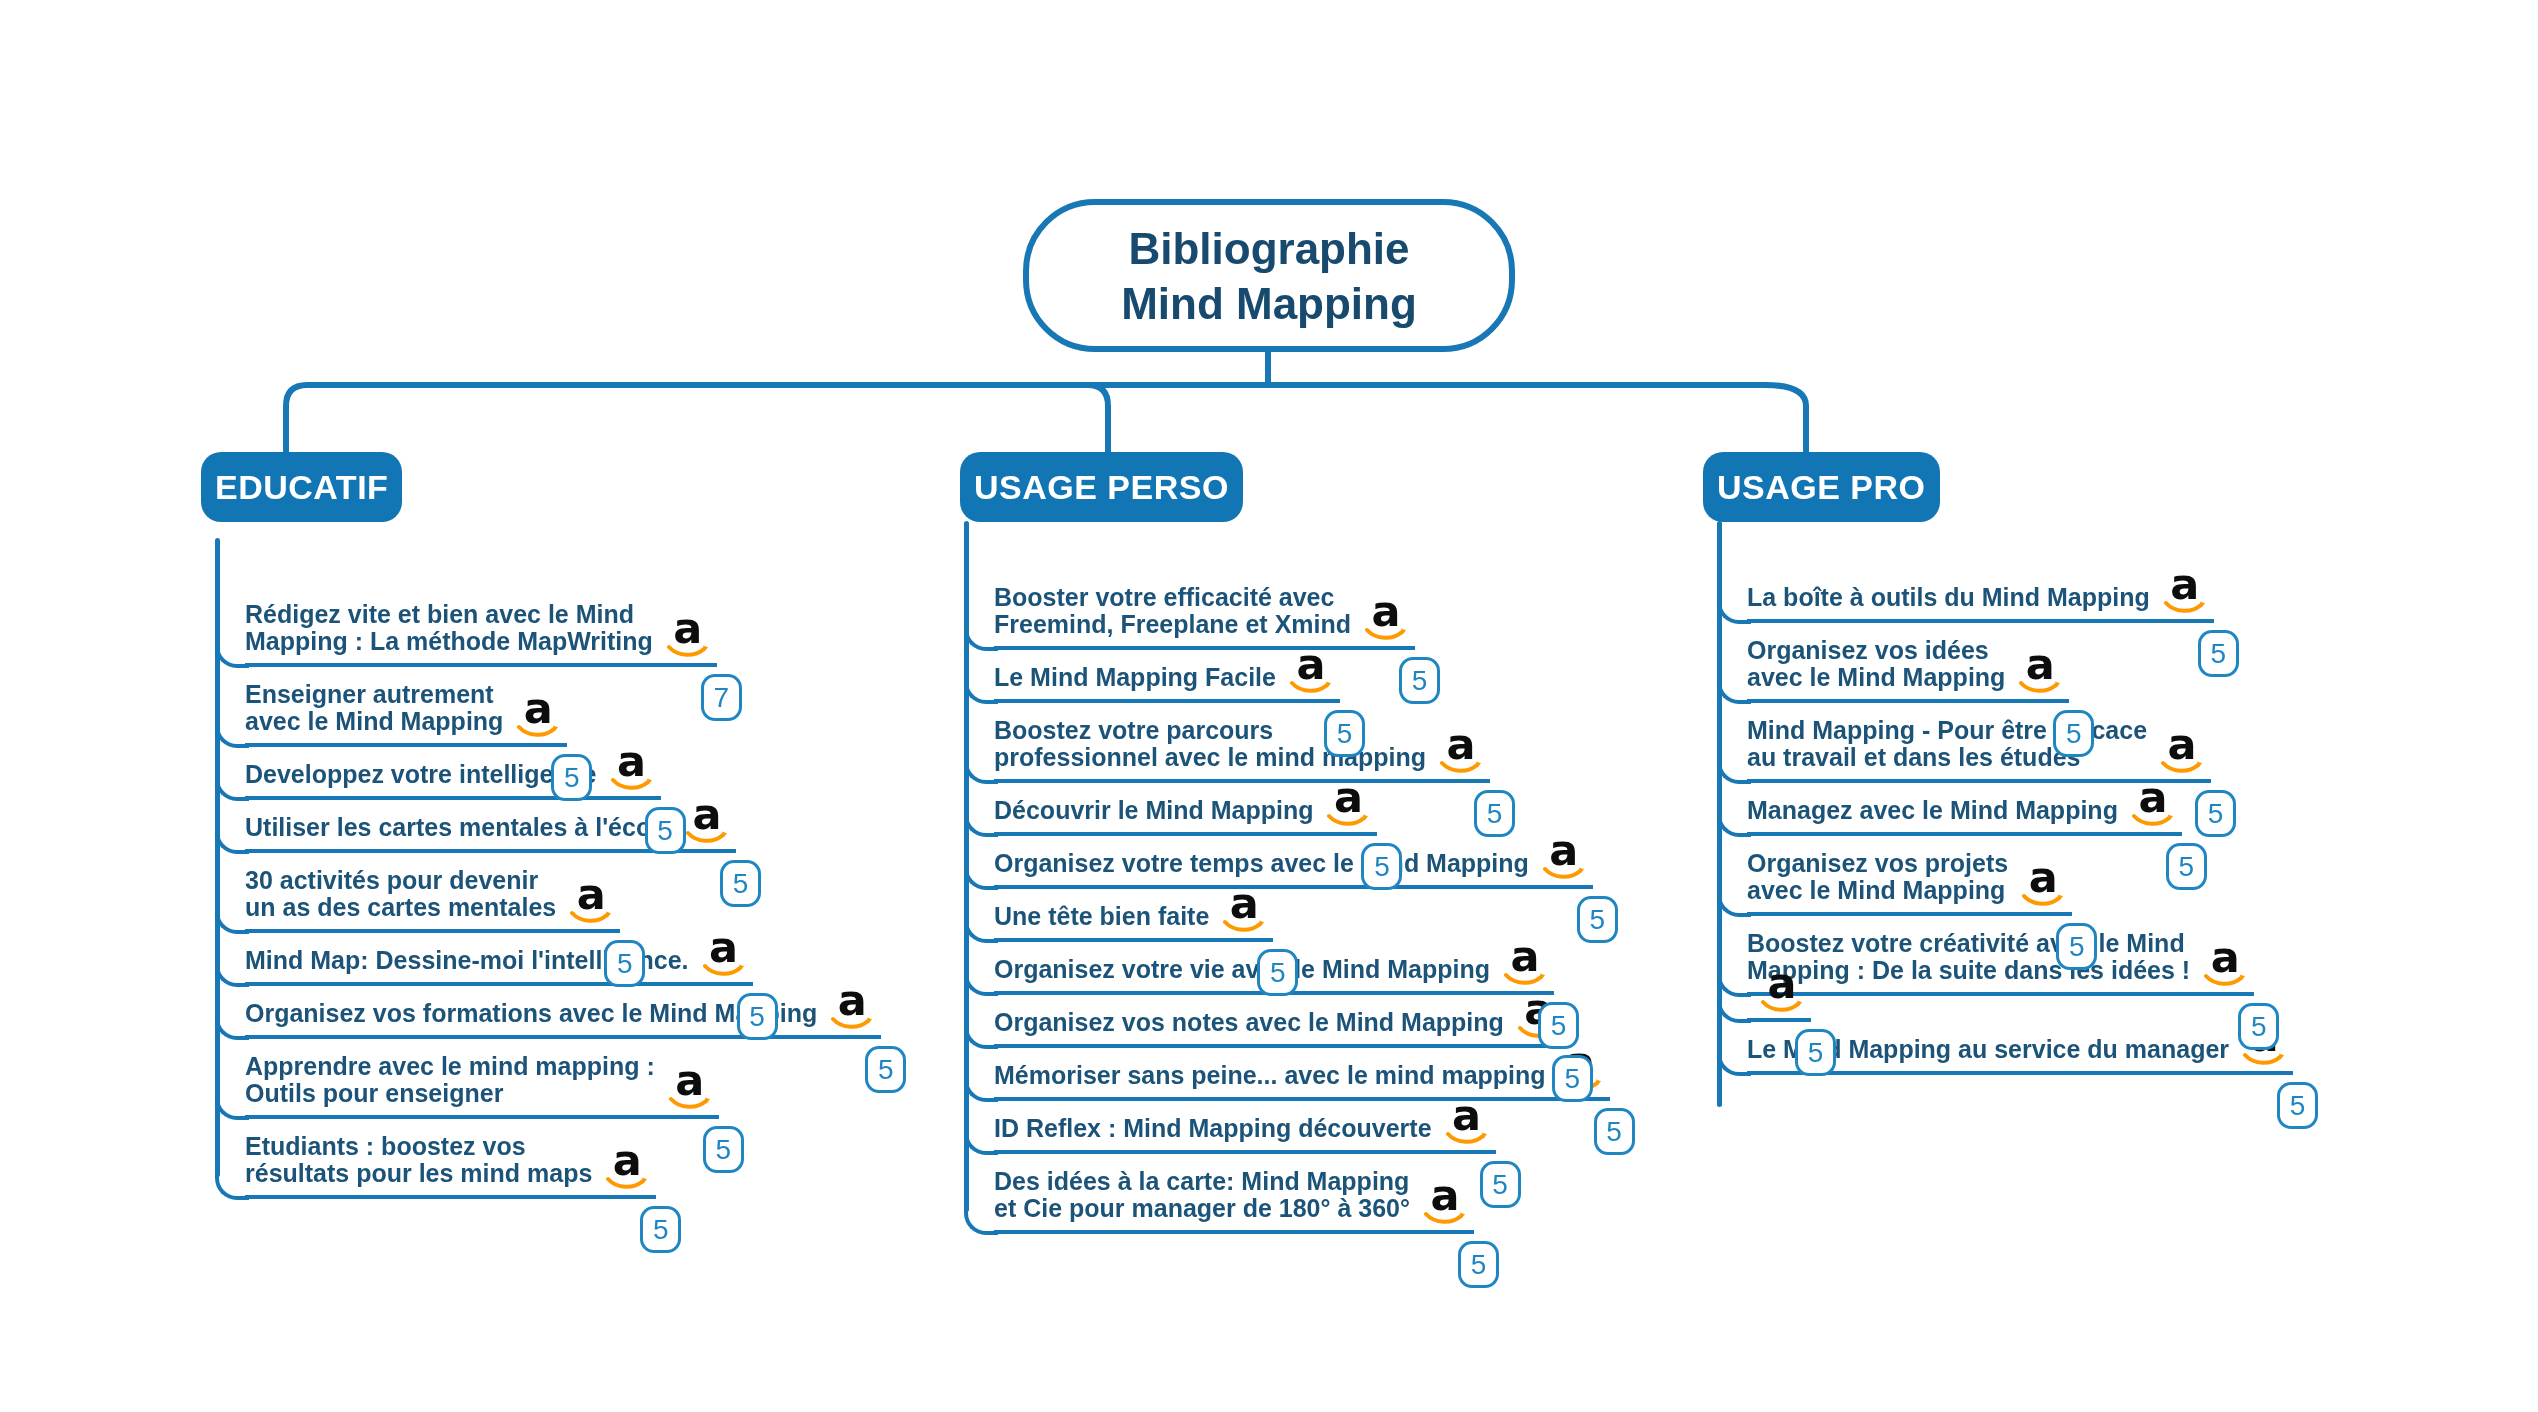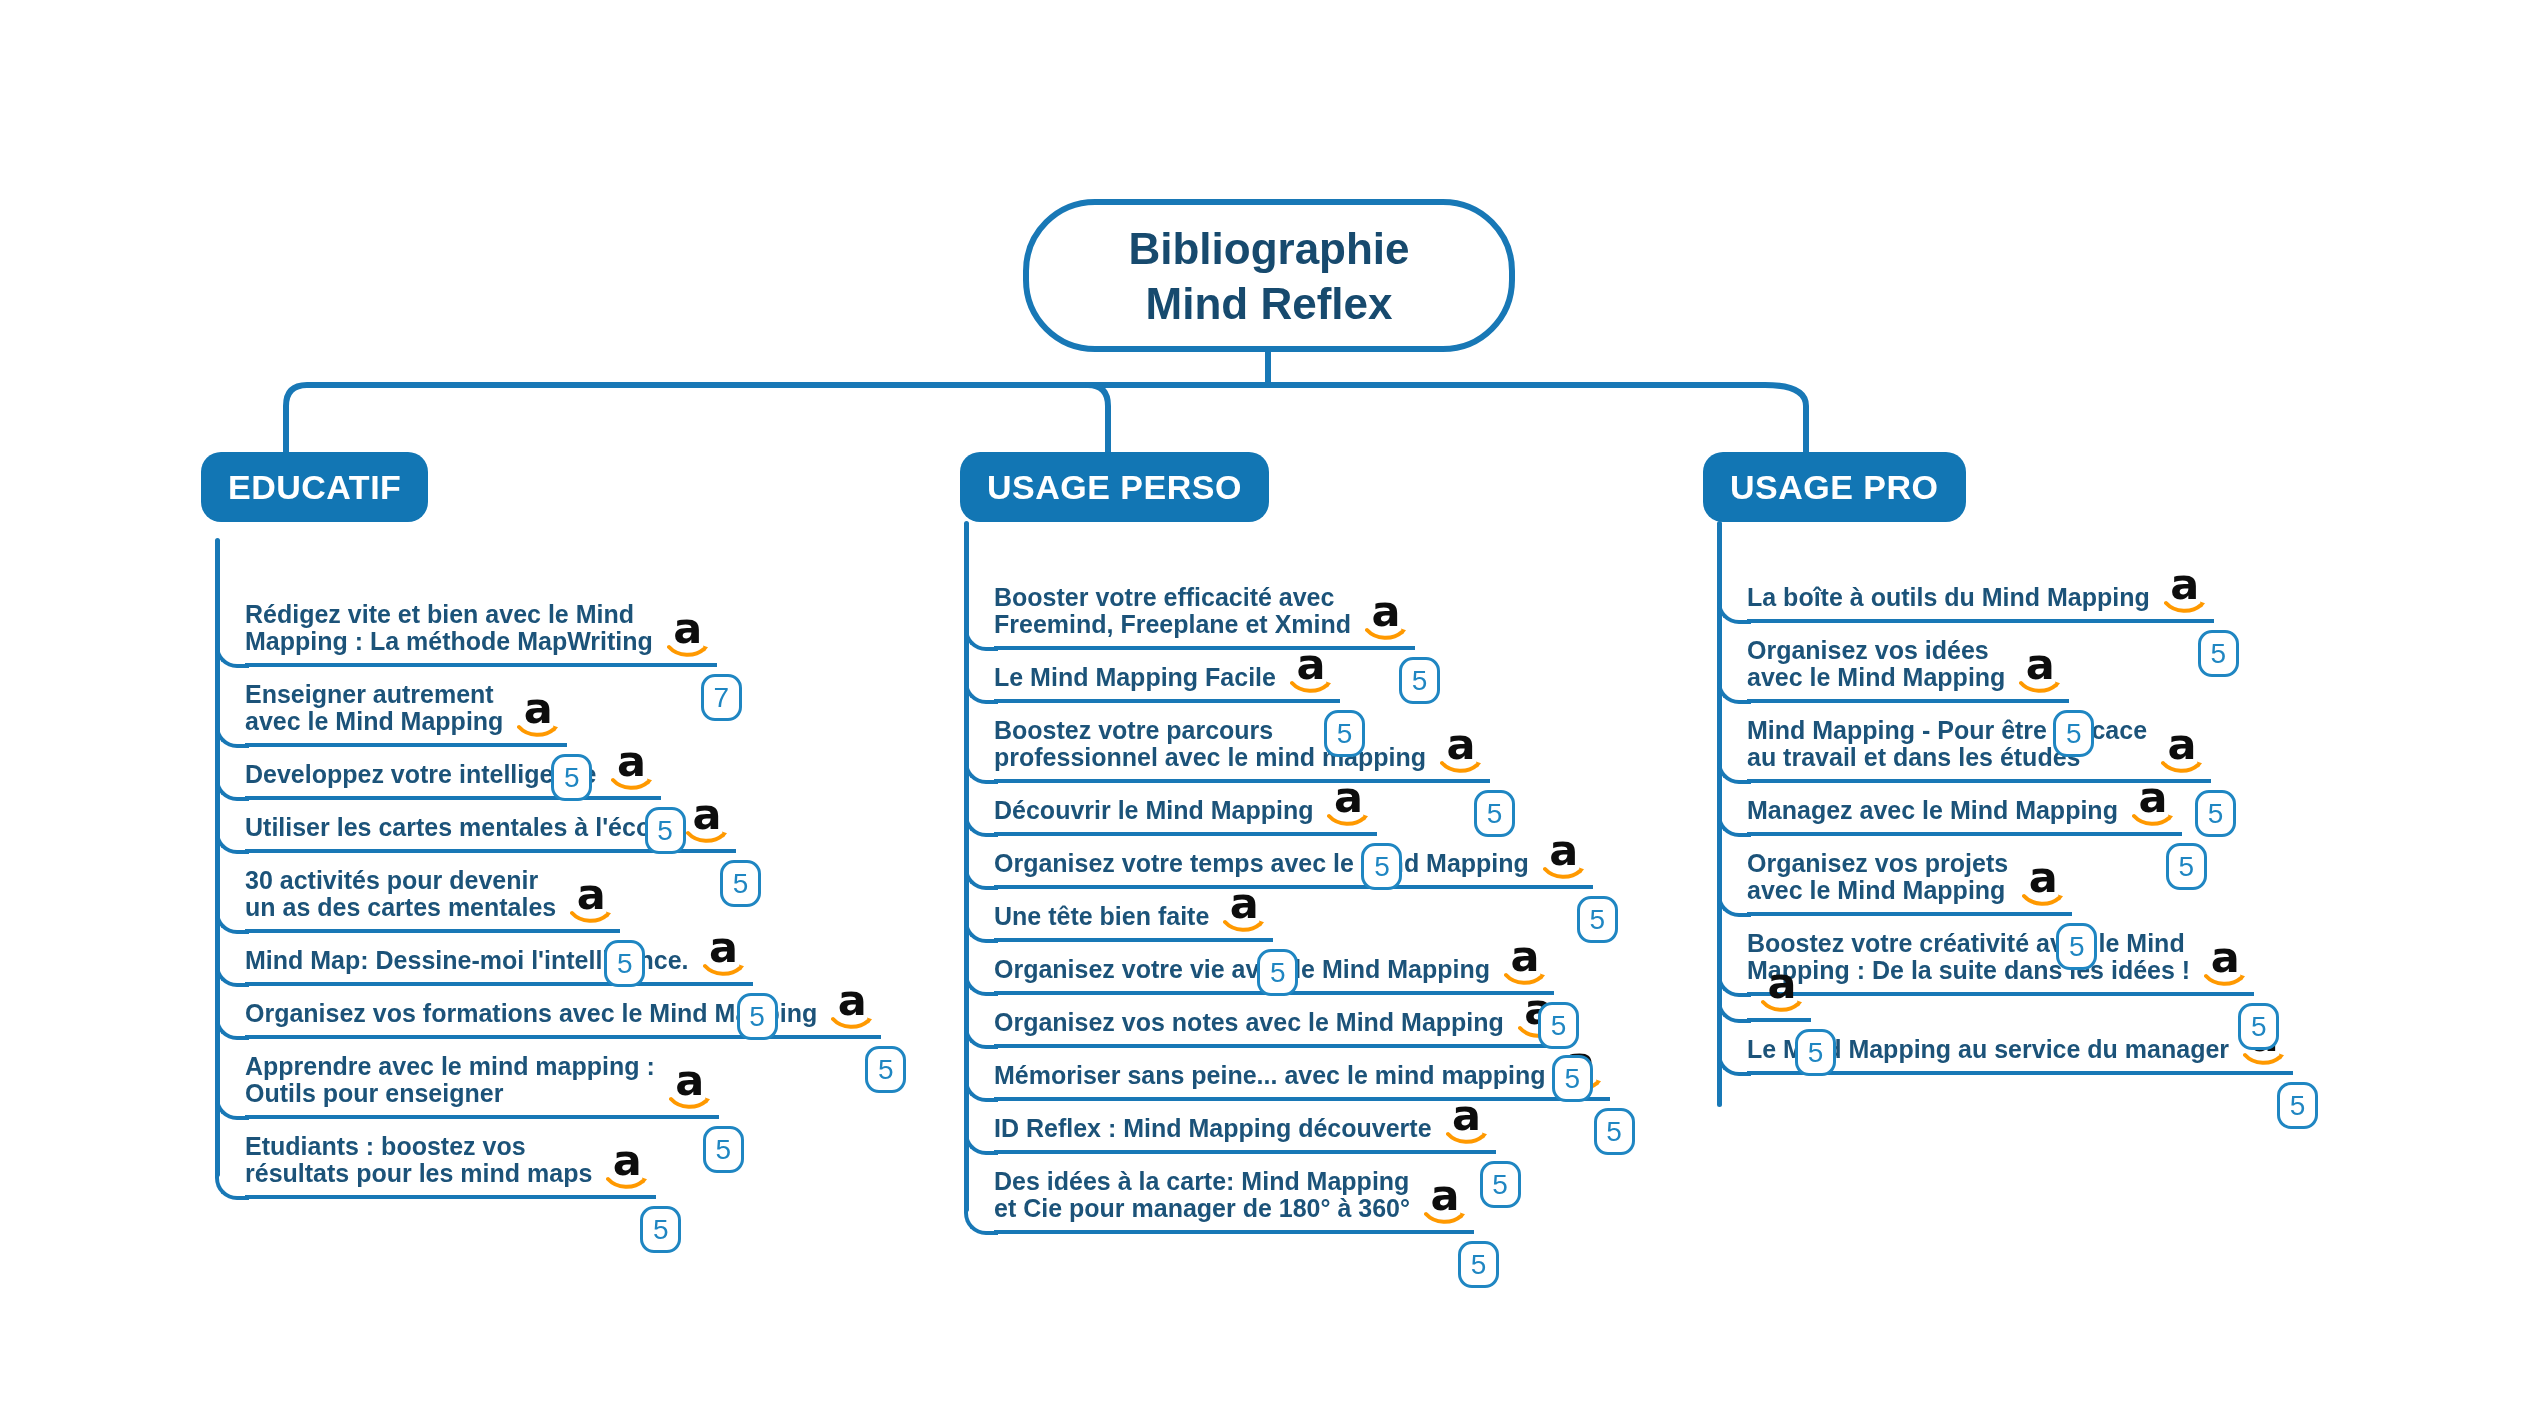--- a/index.html
+++ b/index.html
@@ -33,21 +33,21 @@
   }
   
   .connectors{position:absolute;left:0;top:0;width:2538px;height:1412px;pointer-events:none;}
   .connectors path{stroke:var(--line);stroke-width:6;fill:none;stroke-linecap:round;}
   
   .bheader{
     position:absolute;top:452px;height:70px;
     background:var(--fill);
     border-radius:20px;
     display:flex;align-items:center;
-    padding:0 27px;
+    padding:0 14px;
     color:#fff;font-size:34px;font-weight:bold;letter-spacing:.5px;
     white-space:nowrap;
   }
   #header-0{left:201px;}
   #header-1{left:960px;}
   #header-2{left:1703px;}
   
   .column{position:absolute;top:584px;}
   #col-0{left:215px;margin-top:17px;}
   #col-1{left:964px;}
@@ -99,21 +99,21 @@
 
 <div class="canvas">
 
   <svg class="connectors">
     <path d="M1268 352 L1268 384"></path>
     <path d="M286 452 L286 406 Q286 385 307 385 L1765 385 Q1806 385 1806 406 L1806 452"></path>
     <path d="M1088 385 Q1108 385 1108 406 L1108 452"></path>
   </svg>
 
   <div class="bubble">Bibliographie
-Mind Reflex</div>
+Mind Mapping</div>
 
   <div class="bheader" id="header-0">EDUCATIF</div>
   <div class="bheader" id="header-1">USAGE PERSO</div>
   <div class="bheader" id="header-2">USAGE PRO</div>
 
   <div class="column" id="col-0">
     <div class="spine" style="height: 639px;"></div>
     <div class="node-list">
         <div class="node">
     <div class="node-box">

